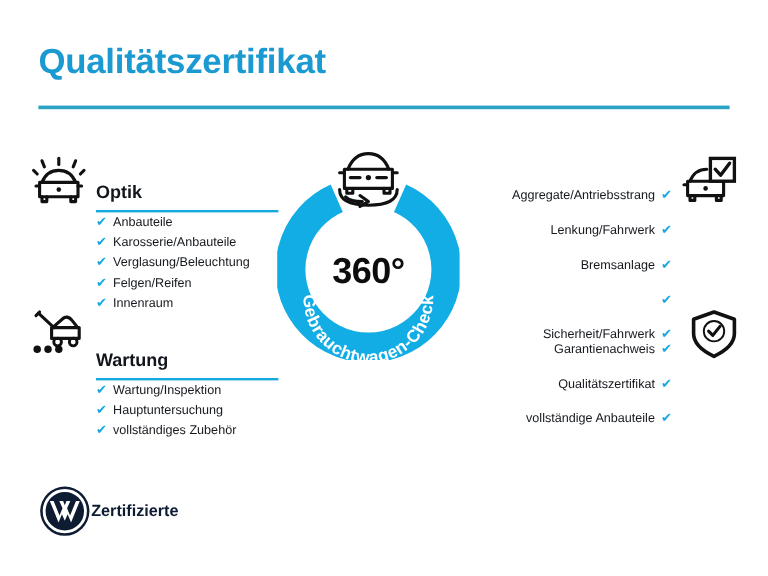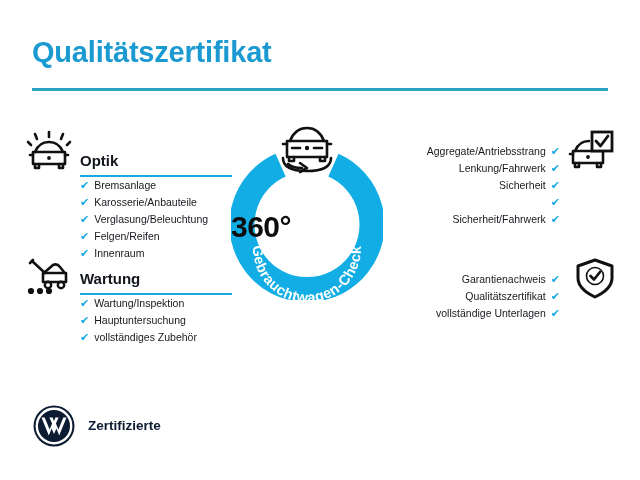--- a/index.html
+++ b/index.html
@@ -88,21 +88,21 @@
     flex: 0 0 auto;
   }
 
   
   .sec-left .section-title { left: 0; }
   .sec-left .item { justify-content: flex-start; }
   .sec-left .check { margin-right: 5px; }
 
   
   .sec-right .section-title { right: 0; }
-  .sec-right .item { justify-content: flex-end; }
+  .sec-right .item { justify-content: flex-end; margin-top: 12px; }
   .sec-right .check { margin-left: 5px; }
 
   
   .sec-icon {
     position: absolute;
     width: 46px;
     height: 42px;
   }
 
   
@@ -115,41 +115,42 @@
   }
   .badge-ring {
     position: absolute;
     inset: 0;
   }
   .badge-center {
     position: absolute;
     left: 0;
     right: 0;
     top: 62px;
+    text-align: center;
     font-size: 30px;
     font-weight: 700;
     color: #0d0d0d;
     letter-spacing: -0.5px;
   }
   .badge-car {
     position: absolute;
     left: 272px;
     top: 121px;
     width: 70px;
     height: 56px;
   }
 
   
   .brand {
     position: absolute;
     left: 32px;
     top: 404px;
     display: flex;
     align-items: center;
-    gap: 12px;
+    gap: 0;
   }
   .brand-mark { width: 44px; height: 44px; flex: 0 0 auto; }
   .brand-text {
     font-size: 13.5px;
     font-weight: 700;
     line-height: 1.25;
     color: #0d1b33;
     white-space: nowrap;
   }
 </style>
@@ -182,21 +183,21 @@
     </svg>
   </div>
   <div class="section sec-left" style="left:80px; top:143px; width:152px;">
     <div class="section-head">
       <div class="section-title">Optik</div>
       <div class="section-rule"></div>
     </div>
     <ul class="items">
       <li class="item">
         <span class="check">✔</span>
-        <span>Bremsanlage</span>
+        <span>Anbauteile</span>
       </li>
       <li class="item">
         <span class="check">✔</span>
         <span>Karosserie/Anbauteile</span>
       </li>
       <li class="item">
         <span class="check">✔</span>
         <span>Verglasung/Beleuchtung</span>
       </li>
       <li class="item">
@@ -218,21 +219,21 @@
         <path d="M6 3 L19 15"></path>
         <path d="M4 5 L7 2"></path>
       </g>
       <circle cx="22" cy="27" r="3.2" fill="none" stroke="#111111" stroke-width="2.4"></circle>
       <circle cx="35" cy="27" r="3.2" fill="none" stroke="#111111" stroke-width="2.4"></circle>
       <circle cx="5" cy="33" r="3.1" fill="#111111"></circle>
       <circle cx="14" cy="33" r="3.1" fill="#111111"></circle>
       <circle cx="23" cy="33" r="3.1" fill="#111111"></circle>
     </svg>
   </div>
-  <div class="section sec-left" style="left:80px; top:261px; width:152px;">
+  <div class="section sec-left" style="left:80px; top:283px; width:152px;">
     <div class="section-head">
       <div class="section-title">Wartung</div>
       <div class="section-rule"></div>
     </div>
     <ul class="items">
       <li class="item">
         <span class="check">✔</span>
         <span>Wartung/Inspektion</span>
       </li>
       <li class="item">
@@ -264,21 +265,21 @@
     <ul class="items">
       <li class="item">
         <span>Aggregate/Antriebsstrang</span>
         <span class="check">✔</span>
       </li>
       <li class="item">
         <span>Lenkung/Fahrwerk</span>
         <span class="check">✔</span>
       </li>
       <li class="item">
-        <span>Sicherheit</span>
+        <span>Bremsanlage</span>
         <span class="check">✔</span>
       </li>
       <li class="item">
         <span class="check">✔</span>
       </li>
       <li class="item">
         <span>Sicherheit/Fahrwerk</span>
         <span class="check">✔</span>
       </li>
     </ul>
@@ -295,21 +296,21 @@
     <ul class="items">
       <li class="item">
         <span>Garantienachweis</span>
         <span class="check">✔</span>
       </li>
       <li class="item">
         <span>Qualitätszertifikat</span>
         <span class="check">✔</span>
       </li>
       <li class="item">
-        <span>vollständige Unterlagen</span>
+        <span>vollständige Anbauteile</span>
         <span class="check">✔</span>
       </li>
     </ul>
   </div>
 
   <div class="badge">
     <svg class="badge-ring" viewBox="0 0 152 152" width="152" height="152" aria-hidden="true">
       <defs>
         <path id="arcpath" d="M 23 90 A 54 54 0 1 0 129 90" fill="none"></path>
       </defs>

